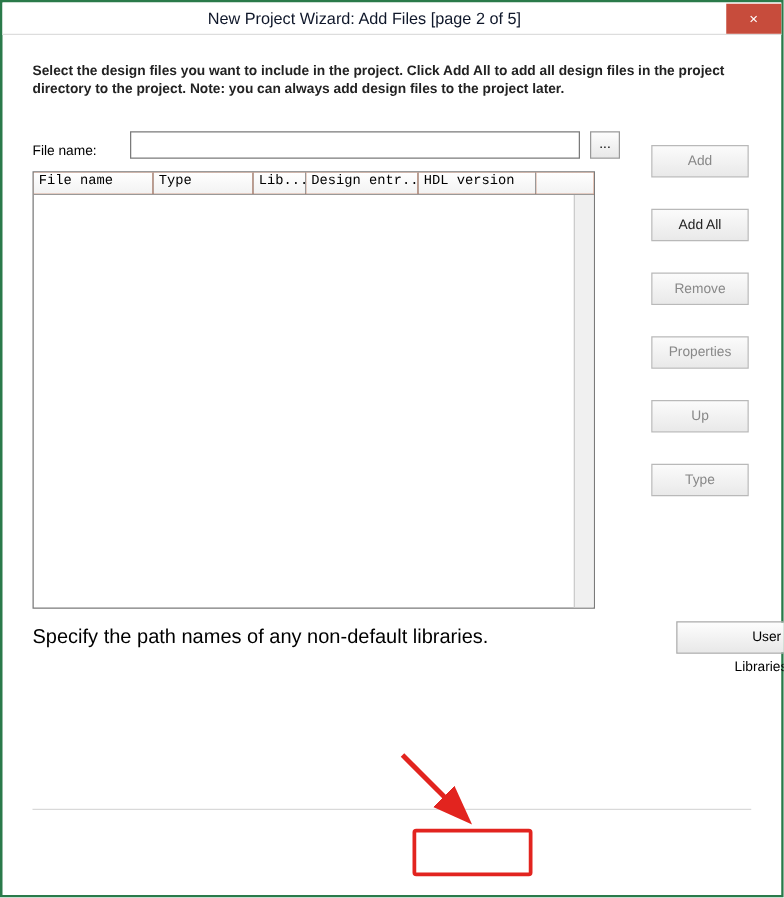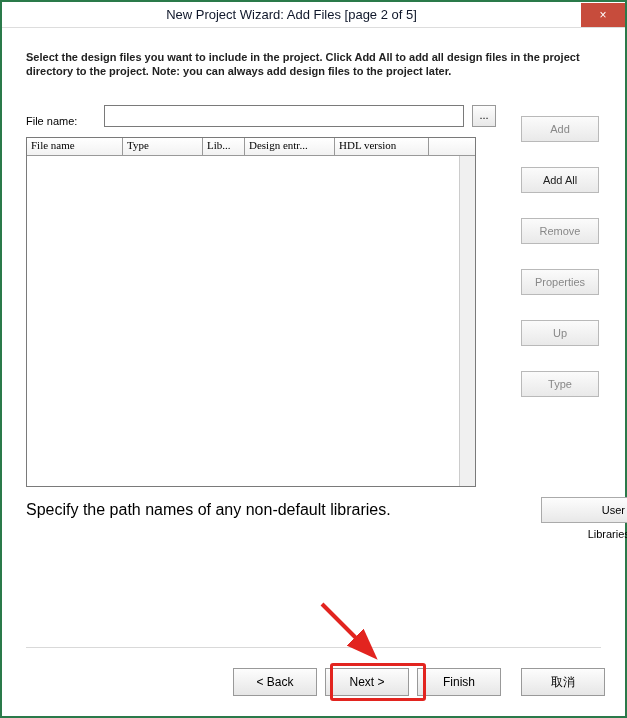--- a/index.html
+++ b/index.html
@@ -111,21 +111,21 @@
     height: 350px;
     border: 1px solid #7a7a7a;
     background: #fff;
     position: relative;
     overflow: hidden;
   }
   .table-header {
     display: flex;
     height: 18px;
     background: #c2410c;
-    font-family: Liberation Serif, serif;
+    font-family: Liberation Mono, monospace;
     font-size: 11px;
     border-bottom: 1px solid #999;
   }
   .th {
     border-right: 1px solid #999;
     padding: 1px 4px;
     overflow: hidden;
     white-space: nowrap;
     background: linear-gradient(#fff, #f2f2f2);
   }
@@ -248,26 +248,20 @@
     <div class="side-btn">Add</div>
     <div class="side-btn enabled">Add All</div>
     <div class="side-btn">Remove</div>
     <div class="side-btn">Properties</div>
     <div class="side-btn">Up</div>
     <div class="side-btn">Type</div>
   </div>
 
   <div class="sep-bottom"></div>
 
-  <div class="bottom-buttons">
-    <div class="nav-btn">&lt; Back</div>
-    <div class="nav-btn" id="next-btn">Next &gt;</div>
-    <div class="nav-btn">Finish</div>
-    <div class="nav-btn cancel">取消</div>
-  </div>
 
   <div class="highlight-next" style="left:328px; bottom:15px;"></div>
   <svg class="arrow-svg" style="left:310px; top:592px;" width="100" height="80">
     <defs>
       <marker id="ah" markerWidth="10" markerHeight="10" refX="6" refY="3" orient="auto">
         <path d="M0,0 L0,6 L8,3 z" fill="#e2241f"></path>
       </marker>
     </defs>
     <line x1="10" y1="10" x2="60" y2="60" stroke="#e2241f" stroke-width="4" marker-end="url(#ah)"></line>
   </svg>

